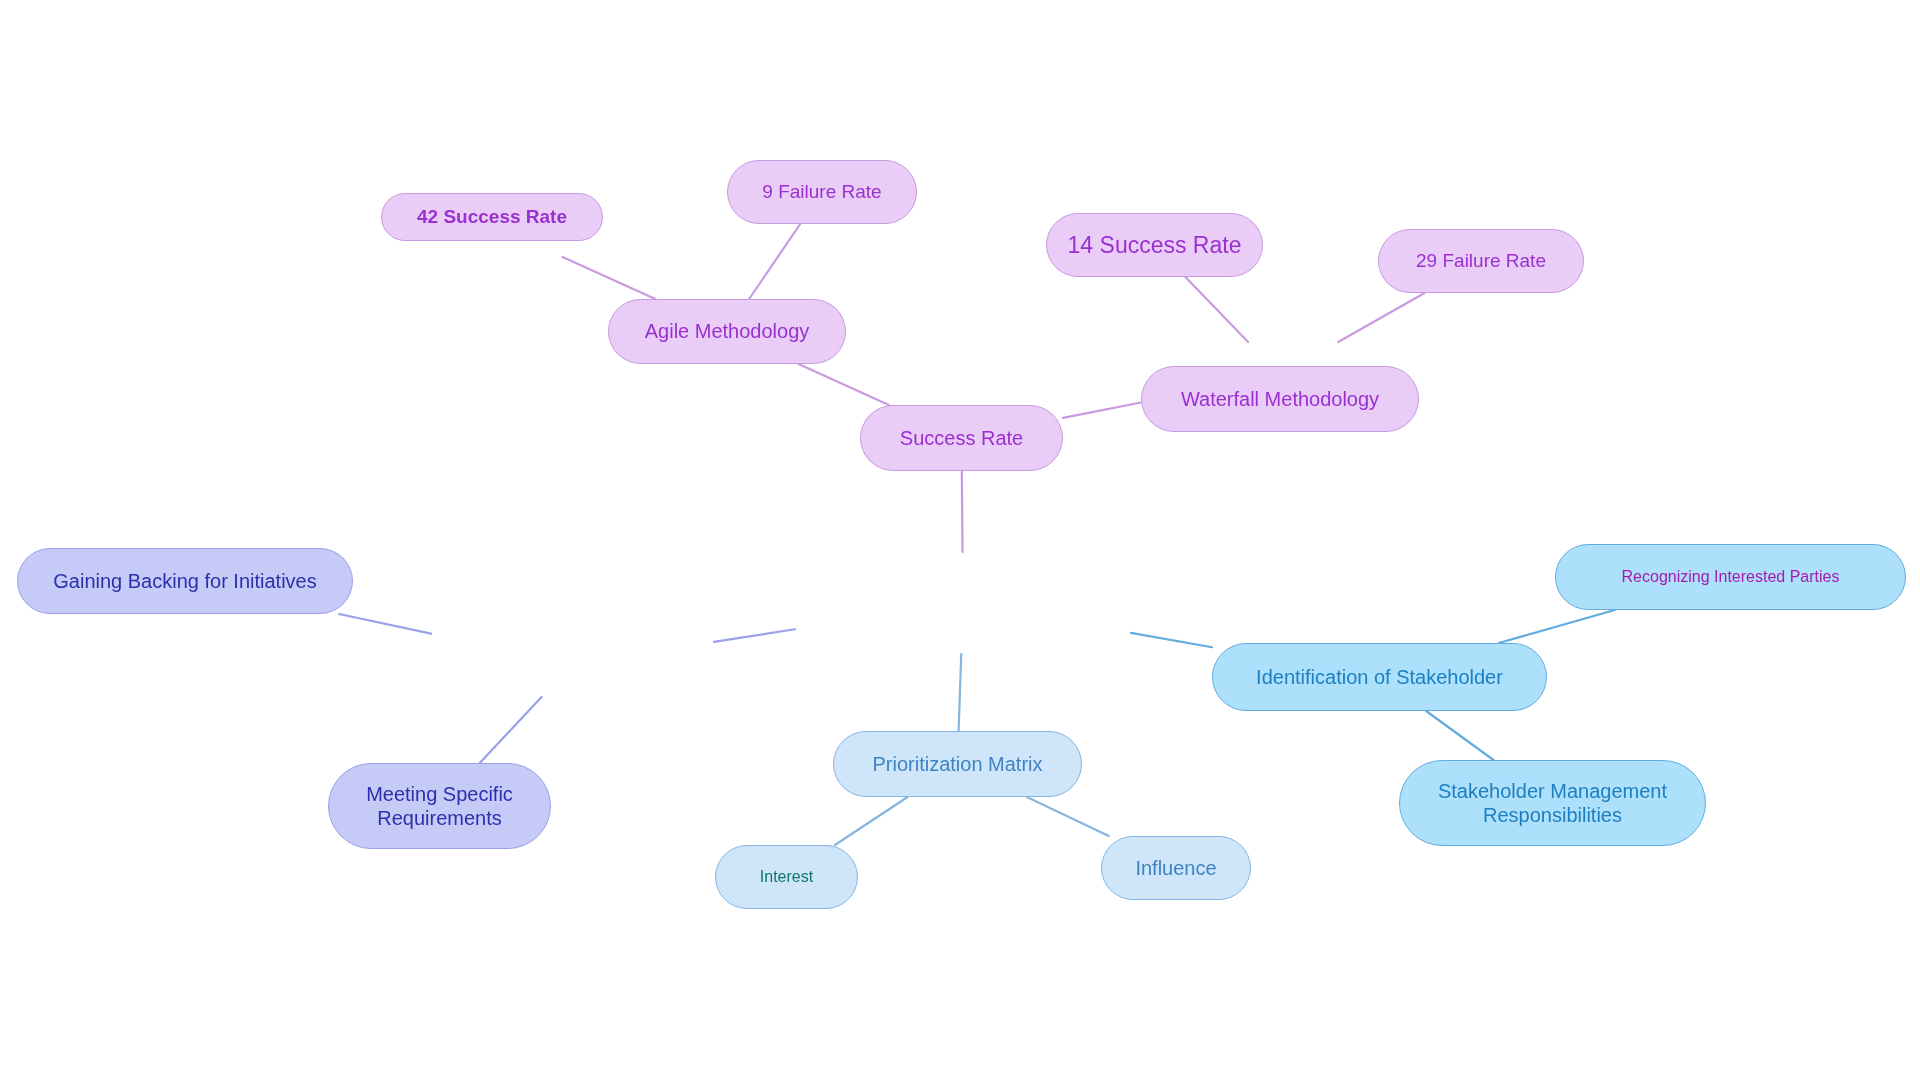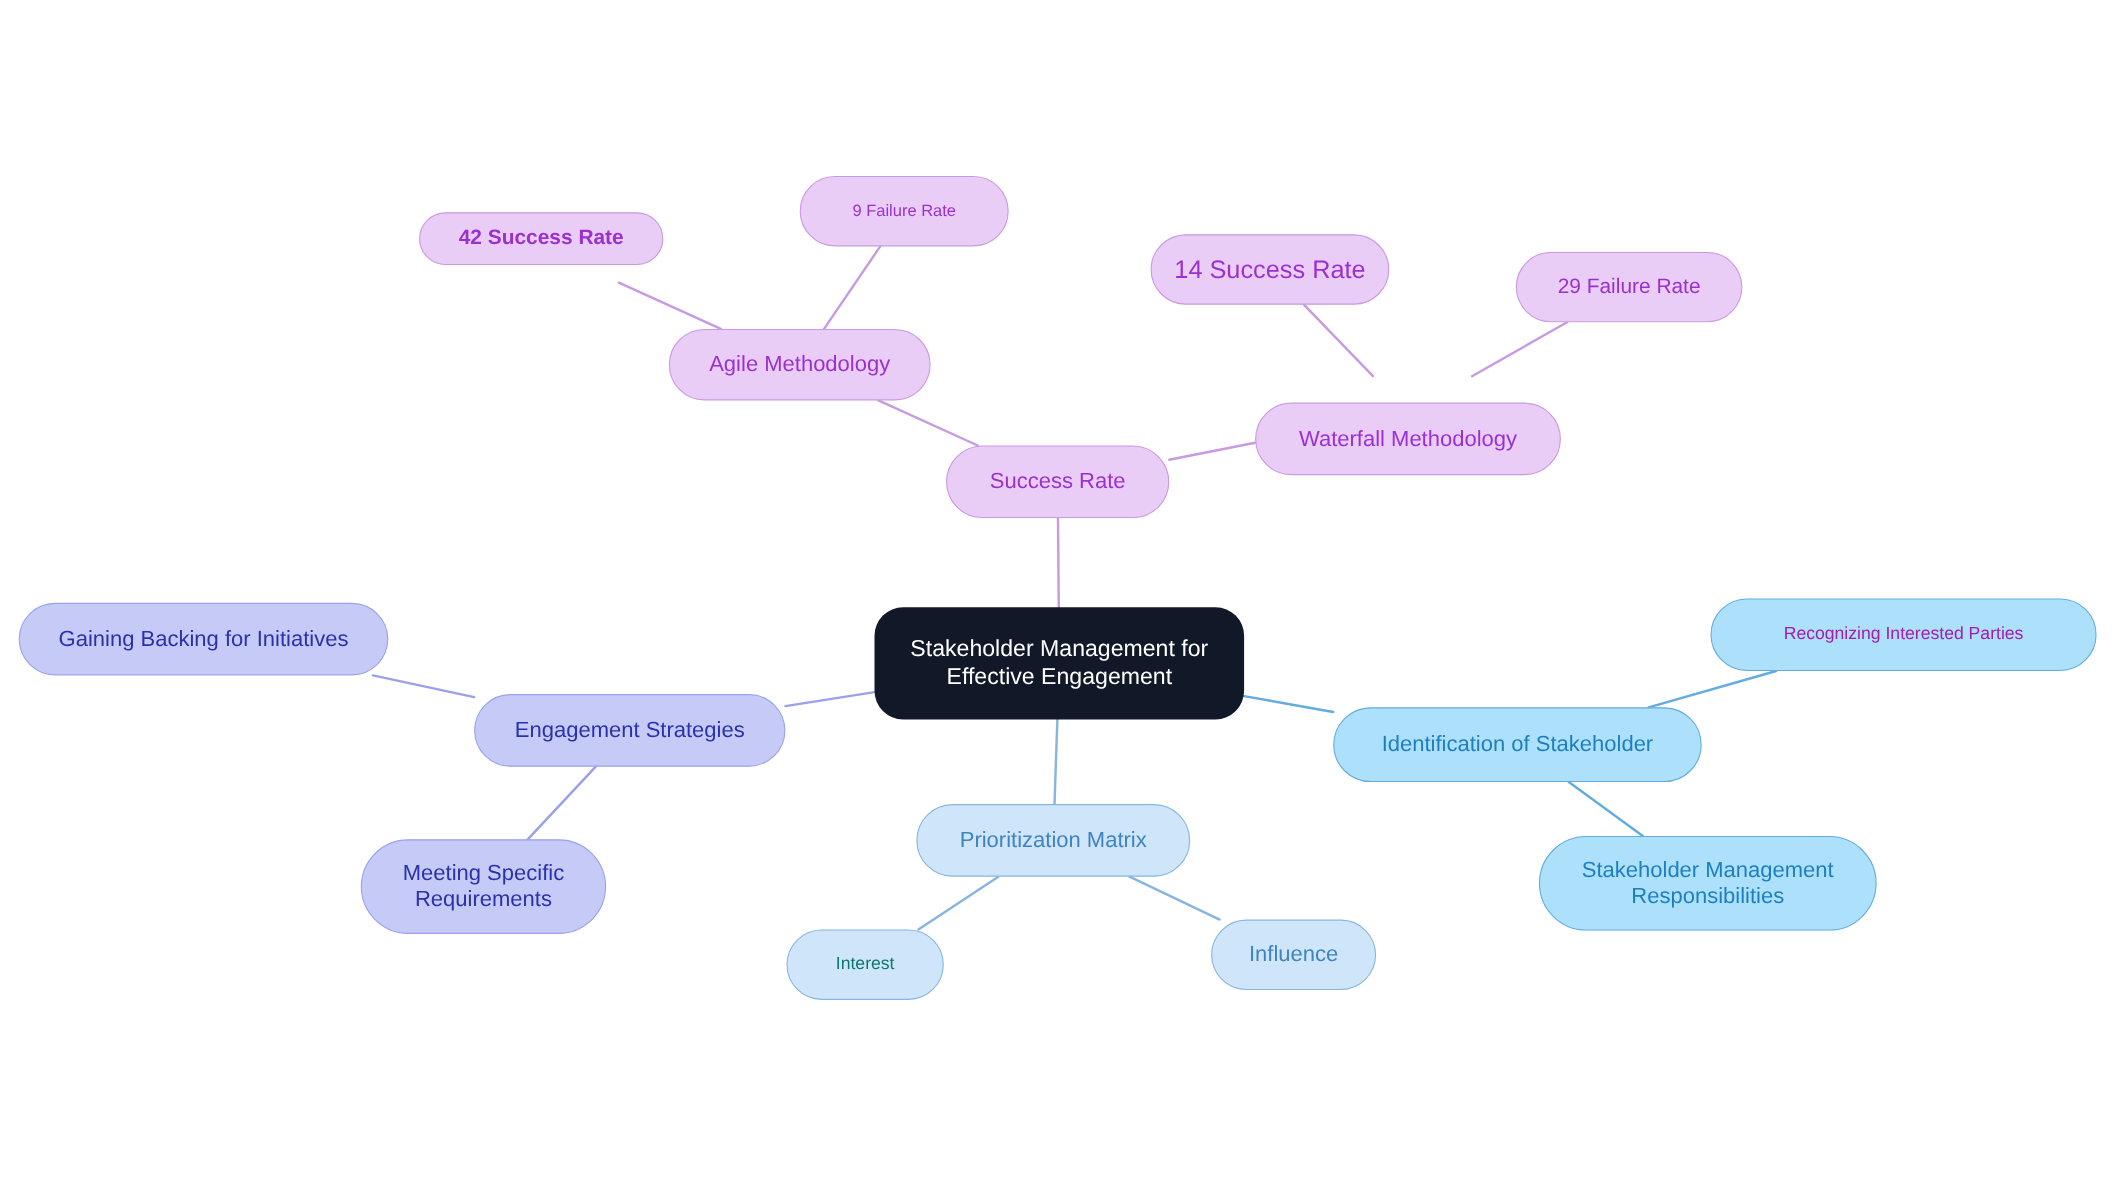--- a/index.html
+++ b/index.html
@@ -58,33 +58,30 @@
       <line x1="1131" y1="632.8487394957983" x2="1212" y2="647.2400960384153" stroke="#63ace0" stroke-width="2.2" stroke-linecap="round"></line>
       <line x1="1498.84" y1="643" x2="1614.67" y2="610" stroke="#63ace0" stroke-width="2.2" stroke-linecap="round"></line>
       <line x1="1426.1825396825398" y1="711" x2="1493.4603174603174" y2="760" stroke="#63ace0" stroke-width="2.2" stroke-linecap="round"></line>
       <line x1="961.2577639751553" y1="654" x2="958.6273291925465" y2="731" stroke="#86b5e0" stroke-width="2.2" stroke-linecap="round"></line>
       <line x1="907.5619469026549" y1="797" x2="834.9247787610619" y2="845" stroke="#86b5e0" stroke-width="2.2" stroke-linecap="round"></line>
       <line x1="1026.8317307692307" y1="797" x2="1108.7692307692307" y2="836" stroke="#86b5e0" stroke-width="2.2" stroke-linecap="round"></line>
       <line x1="795" y1="629.2432778489117" x2="714" y2="641.8962868117798" stroke="#9aa1ea" stroke-width="2.2" stroke-linecap="round"></line>
       <line x1="431" y1="633.6916129032259" x2="339.066265060241" y2="614" stroke="#9aa1ea" stroke-width="2.2" stroke-linecap="round"></line>
       <line x1="541.5915492957746" y1="697" x2="479.77464788732397" y2="763" stroke="#9aa1ea" stroke-width="2.2" stroke-linecap="round"></line>
     </svg>
-<div class="node root" style="left: 795px; top: 552px; width: 336px; height: 102px; font-size: 21px; background: rgb(17, 24, 39); color: rgb(255, 255, 255); border: none;">Stakeholder Management for
-Effective Engagement</div>
     <div class="node" style="left: 860px; top: 405px; width: 203px; height: 66px; font-size: 20px; background: rgb(233, 205, 247); color: rgb(155, 48, 208); border-color: rgb(200, 154, 224);">Success Rate</div>
     <div class="node" style="left: 608px; top: 299px; width: 238px; height: 65px; font-size: 20px; background: rgb(233, 205, 247); color: rgb(155, 48, 208); border-color: rgb(200, 154, 224);">Agile Methodology</div>
     <div class="node" style="left: 381px; top: 193px; width: 222px; height: 48px; font-size: 19px; background: rgb(233, 205, 247); color: rgb(155, 48, 208); border-color: rgb(200, 154, 224); font-weight: bold;">42 Success Rate</div>
-    <div class="node" style="left: 727px; top: 160px; width: 190px; height: 64px; font-size: 15px; background: rgb(233, 205, 247); color: rgb(155, 48, 208); border-color: rgb(200, 154, 224);">9 Failure Rate</div>
+    <div class="node" style="left: 727px; top: 160px; width: 190px; height: 64px; font-size: 19px; background: rgb(233, 205, 247); color: rgb(155, 48, 208); border-color: rgb(200, 154, 224);">9 Failure Rate</div>
     <div class="node" style="left: 1141px; top: 342px; width: 278px; height: 66px; font-size: 20px; background: rgb(233, 205, 247); color: rgb(155, 48, 208); border-color: rgb(200, 154, 224); margin-top: 24px;">Waterfall Methodology</div>
     <div class="node" style="left: 1046px; top: 213px; width: 217px; height: 64px; font-size: 23px; background: rgb(233, 205, 247); color: rgb(155, 48, 208); border-color: rgb(200, 154, 224);">14 Success Rate</div>
     <div class="node" style="left: 1378px; top: 229px; width: 206px; height: 64px; font-size: 19px; background: rgb(233, 205, 247); color: rgb(155, 48, 208); border-color: rgb(200, 154, 224);">29 Failure Rate</div>
     <div class="node" style="left: 1212px; top: 643px; width: 335px; height: 68px; font-size: 20px; background: rgb(173, 224, 251); color: rgb(28, 127, 194); border-color: rgb(99, 172, 224);">Identification of Stakeholder</div>
     <div class="node" style="left: 1555px; top: 544px; width: 351px; height: 66px; font-size: 16px; background: rgb(173, 224, 251); color: #a21caf; border-color: rgb(99, 172, 224);">Recognizing Interested Parties</div>
     <div class="node" style="left: 1399px; top: 760px; width: 307px; height: 86px; font-size: 20px; background: rgb(173, 224, 251); color: rgb(28, 127, 194); border-color: rgb(99, 172, 224);">Stakeholder Management
 Responsibilities</div>
     <div class="node" style="left: 833px; top: 731px; width: 249px; height: 66px; font-size: 20px; background: rgb(207, 230, 250); color: rgb(63, 131, 194); border-color: rgb(134, 181, 224);">Prioritization Matrix</div>
     <div class="node" style="left: 715px; top: 845px; width: 143px; height: 64px; font-size: 16px; background: rgb(207, 230, 250); color: #0f766e; border-color: rgb(134, 181, 224);">Interest</div>
     <div class="node" style="left: 1101px; top: 836px; width: 150px; height: 64px; font-size: 20px; background: rgb(207, 230, 250); color: rgb(63, 131, 194); border-color: rgb(134, 181, 224);">Influence</div>
-    <div class="node" style="left: 431px; top: 631px; width: 283px; height: 66px; font-size: 20px; background: rgb(197, 202, 247); color: rgb(43, 48, 173); border-color: rgb(154, 161, 234);">Engagement Strategies</div>
     <div class="node" style="left: 17px; top: 548px; width: 336px; height: 66px; font-size: 20px; background: rgb(197, 202, 247); color: rgb(43, 48, 173); border-color: rgb(154, 161, 234);">Gaining Backing for Initiatives</div>
     <div class="node" style="left: 328px; top: 763px; width: 223px; height: 86px; font-size: 20px; background: rgb(197, 202, 247); color: rgb(43, 48, 173); border-color: rgb(154, 161, 234);">Meeting Specific
 Requirements</div>
   </div>
 
 </body></html>

